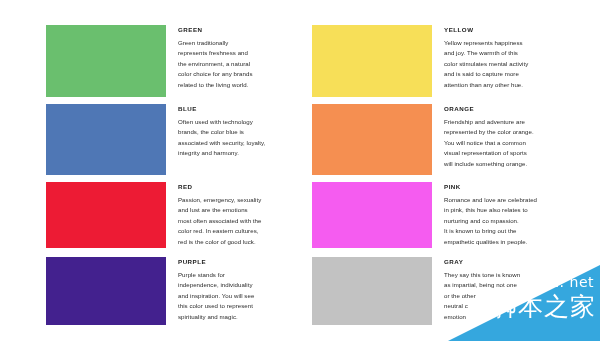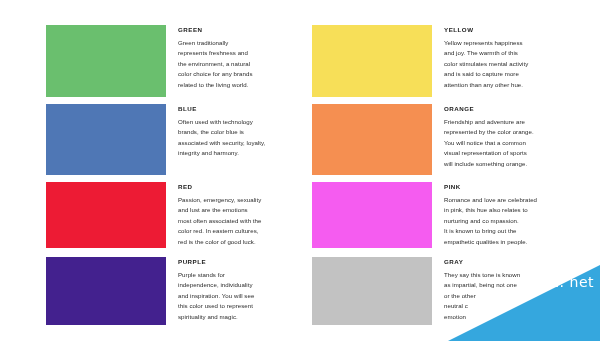--- a/index.html
+++ b/index.html
@@ -204,15 +204,16 @@
         <span>emotion</span>
       </div>
     </div>
   </div>
 
   <div id="watermark">
     <svg class="tri" viewBox="0 0 152 76" preserveAspectRatio="none">
       <polygon points="152,0 152,76 0,76" fill="#35A7DE"></polygon>
     </svg>
     <div class="wm-latin">jb51. net</div>
+    <div class="wm-cjk">脚本之家</div>
   </div>
 
 </div>
 
 </body></html>

